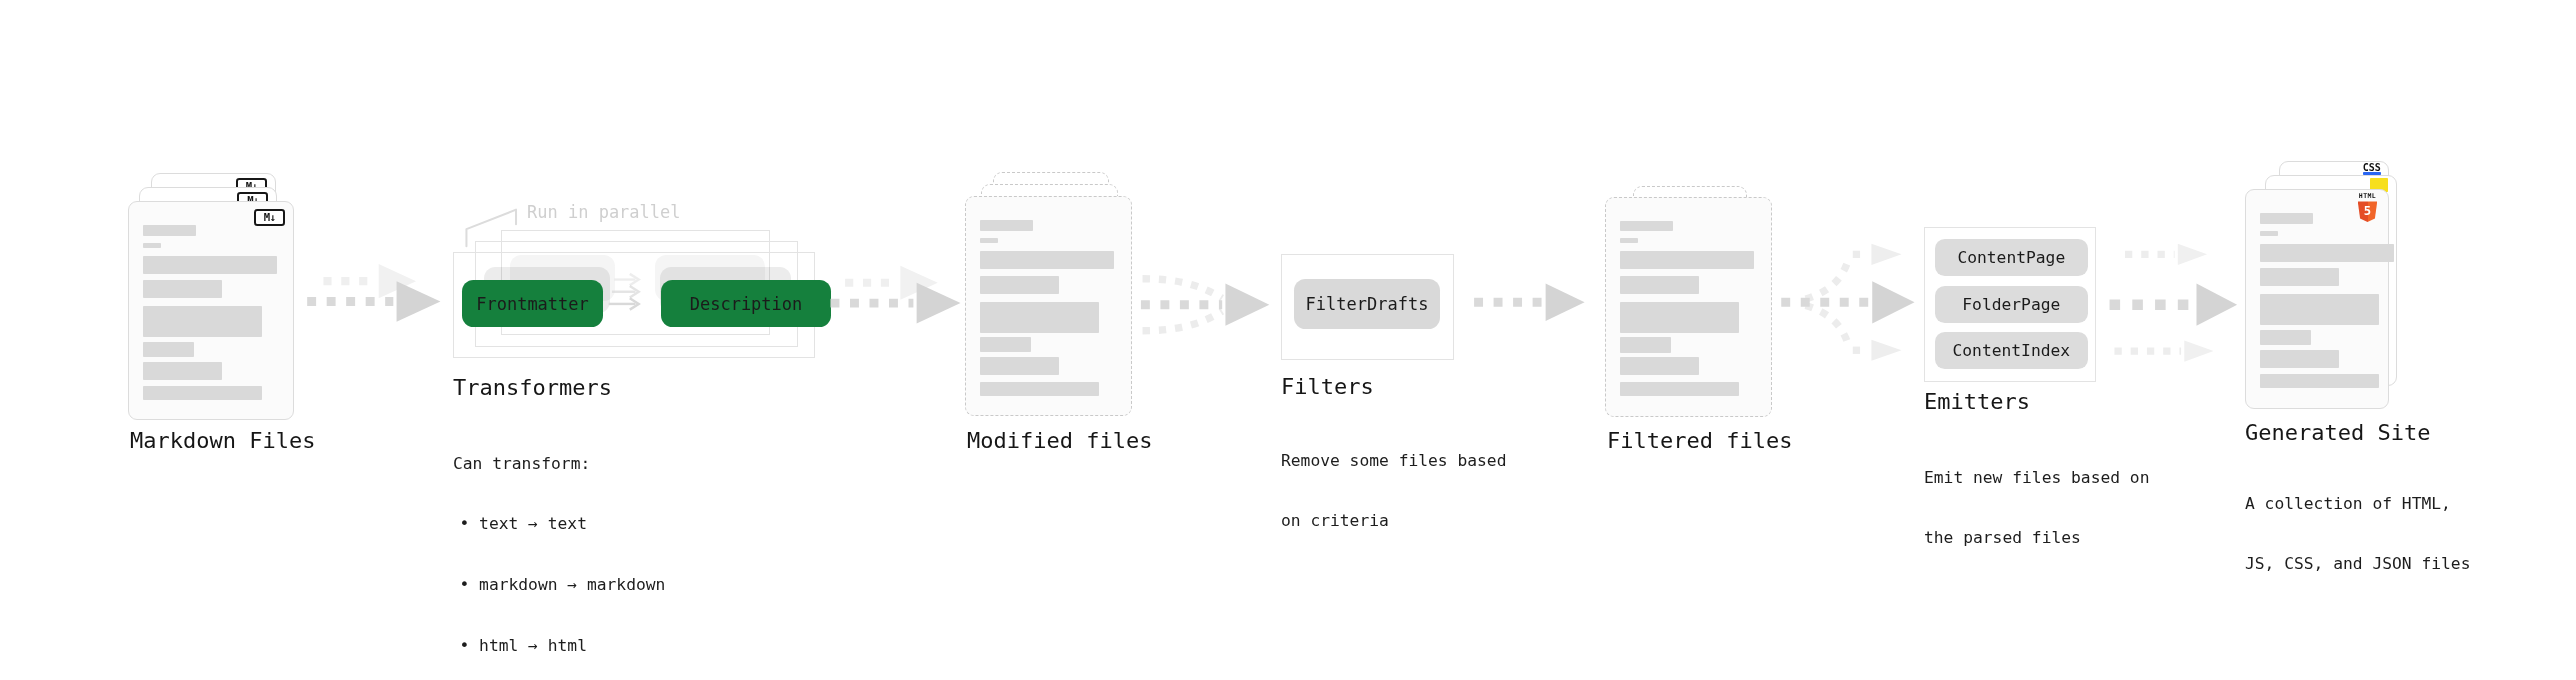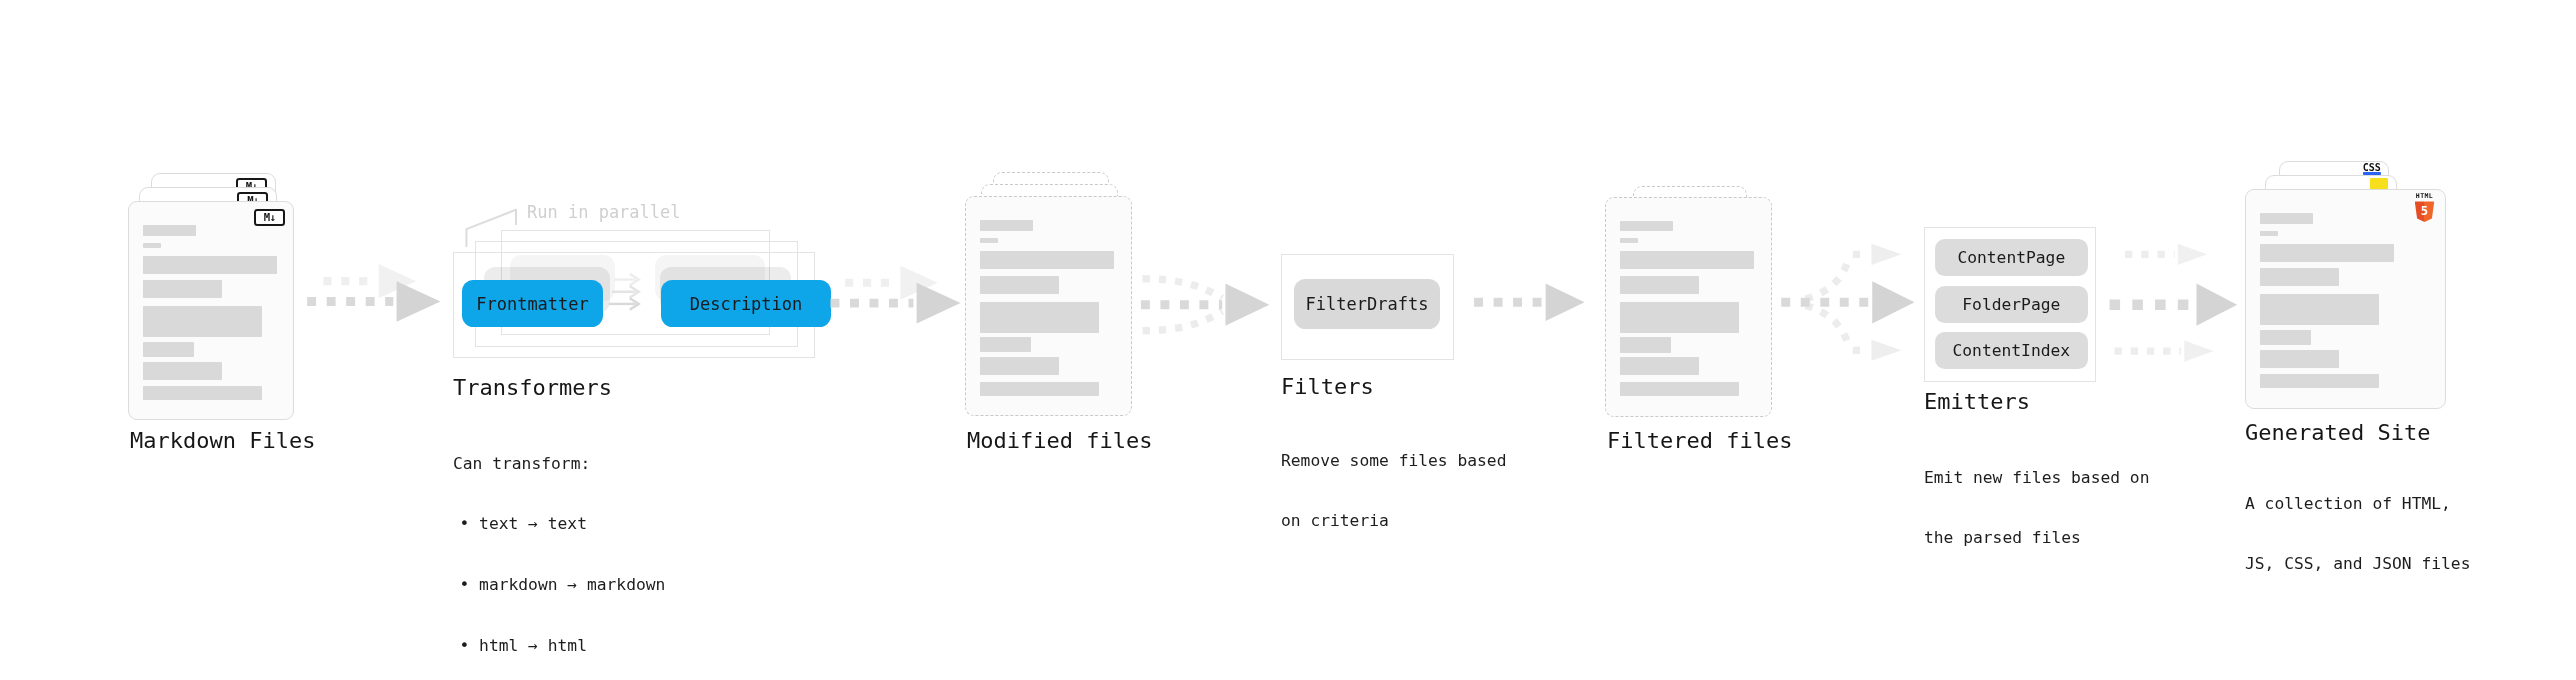--- a/index.html
+++ b/index.html
@@ -31,21 +31,21 @@
   .cssbadge .t{font-size:10px;font-weight:bold;color:#111;line-height:7.3px;}
   .cssbadge .u{height:2.4px;margin-top:0.8px;border-radius:0.8px;}
   .jsbadge{position:absolute;right:7.3px;top:2.4px;width:18px;height:14px;border-radius:0.8px;}
   .html5{position:absolute;right:9px;top:3.3px;width:23px;text-align:center;}
   .html5 .t{font-size:6.5px;font-weight:bold;color:#111;line-height:7.3px;letter-spacing:0.4px;}
   .html5 .shield{width:19.5px;height:21px;margin:0.8px auto 0;
     clip-path:polygon(0 0,100% 0,88% 82%,50% 98%,12% 82%);
     color:#fff;font-size:12.2px;font-weight:bold;line-height:20.3px;text-align:center;}
   
   .obox{position:absolute;border:1.6px solid #e3e3e3;border-radius:0;box-sizing:border-box;background:transparent;}
-  .pill{position:absolute;background:#0ea5e9;border-radius:11.4px;color:#1b1b1b;font-size:17px;
+  .pill{position:absolute;background:#15803d;border-radius:11.4px;color:#1b1b1b;font-size:17px;
     display:flex;align-items:center;justify-content:center;white-space:pre;}
   .ghost1{background:rgba(30,30,30,0.085);}
   .ghost2{background:rgba(30,30,30,0.045);}
   .epill{position:absolute;left:9.8px;width:153px;height:37px;background:#dcdcdc;border-radius:9.8px;color:#1b1b1b;
     font-size:16.3px;display:flex;align-items:center;justify-content:center;white-space:pre;}
   
   .stage-label{position:absolute;font-size:22px;line-height:23px;color:#161616;white-space:pre;}
   .desc{position:absolute;font-size:16.3px;line-height:20.3px;color:#1d1d1d;white-space:pre;}
   .desc .ind{margin-left:6.5px;}
   .note{position:absolute;font-size:17px;color:#cfcfcf;white-space:pre;}
@@ -223,21 +223,21 @@
   <div class="abs z2" style="left:2245px;top:161px;width:166px;height:248px">
     <div class="filecard back" style="left:34px;top:0;width:110px;height:211px">
       <div class="cssbadge">
         <div class="t">CSS</div>
         <div class="u" style="background: rgb(41, 101, 241);"></div>
       </div>
     </div>
     <div class="filecard back" style="left:19.5px;top:14px;width:132px;height:211px">
       <div class="jsbadge" style="background: rgb(247, 223, 30);"></div>
     </div>
-    <div class="filecard" style="left:0;top:28px;width:201px;height:220px">
+    <div class="filecard" style="left:0;top:28px;width:144px;height:220px">
       <div class="html5">
         <div class="t">HTML</div>
         <div class="shield" style="background: linear-gradient(90deg, rgb(228, 77, 38) 50%, rgb(241, 101, 41) 50%);">5</div>
       </div>
       <div class="skel">
         <div class="s s1"></div>
           <div class="s s2"></div>
           <div class="s s3"></div>
           <div class="s s4"></div>
         <div class="s s5"></div>

